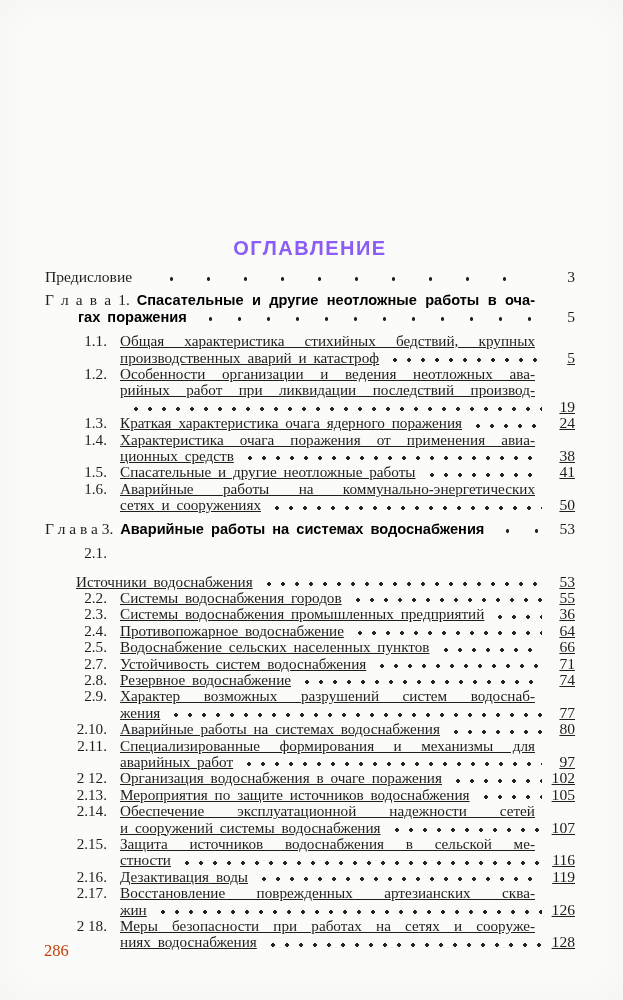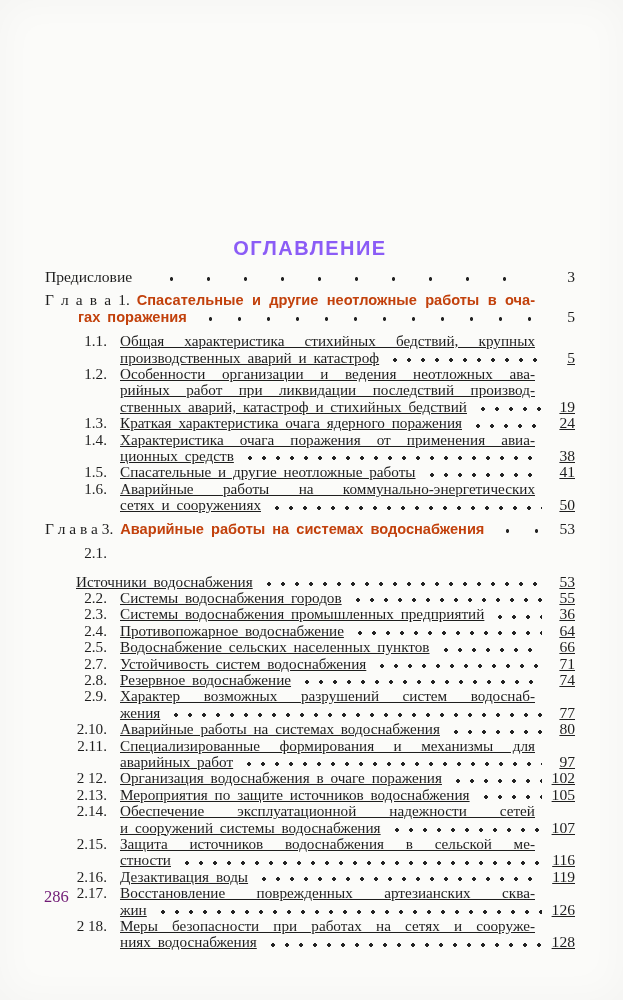--- a/index.html
+++ b/index.html
@@ -27,32 +27,32 @@
   .jline {
     text-align:justify; text-align-last:justify;
     margin-right:40px; word-spacing:1px; white-space:normal;
   }
   .lline { display:flex; align-items:baseline; min-width:0; }
   .lline .txt { flex:none; white-space:nowrap; word-spacing:3px; }
   .chapter .lline.cont { padding-left:33px; }
   .gpref { white-space:nowrap; margin-right:7px; font-size:15.4px; }
   .ctitle {
     font-family:"Liberation Sans", sans-serif;
-    font-weight:bold; font-size:14.6px; word-spacing:2px; color:#c2410c;
+    font-weight:bold; font-size:14.6px; word-spacing:2px; color:#000000;
   }
   .leader {
     flex:1 1 auto; min-width:0; height:16px; align-self:flex-end;
     margin:0 5px 0 9px; overflow:hidden;
     background:radial-gradient(circle, #242424 1.6px, rgba(0,0,0,0) 2px)
                repeat-x left bottom 3px / 14px 6px;
   }
   .leader.wide  { background-size:29px 6px; }
   .leader.xwide { background-size:37px 6px; }
   .pageno { flex:none; min-width:28px; text-align:right; font-size:15.6px; white-space:nowrap; }
-  .folio { position:absolute; left:44px; top:887px; font-size:16.5px; color:#701a75; }
+  .folio { position:absolute; left:44px; top:941px; font-size:16.5px; color:#c2410c; }
 </style>
 </head>
 <body>
 
 <div class="sheet">
   <div class="content">
     <div class="title">ОГЛАВЛЕНИЕ</div>
     <div id="toc">
         <div class="plain">
           <span class="txt">Предисловие</span>
@@ -77,21 +77,20 @@
               <span class="pageno">5</span>
             </div>
           </div>
         </div>
         <div class="item">
           <span class="num">1.2.</span>
           <div class="body">
             <div class="jline">Особенности организации и ведения неотложных ава-</div>
             <div class="jline">рийных работ при ликвидации последствий производ-</div>
             <div class="lline">
-              <span class="txt">ственных аварий, катастроф и стихийных бедствий</span>
               <span class="leader"></span>
               <span class="pageno">19</span>
             </div>
           </div>
         </div>
         <div class="item">
           <span class="num">1.3.</span>
           <div class="body">
             <div class="lline">
               <span class="txt">Краткая характеристика очага ядерного поражения</span>

